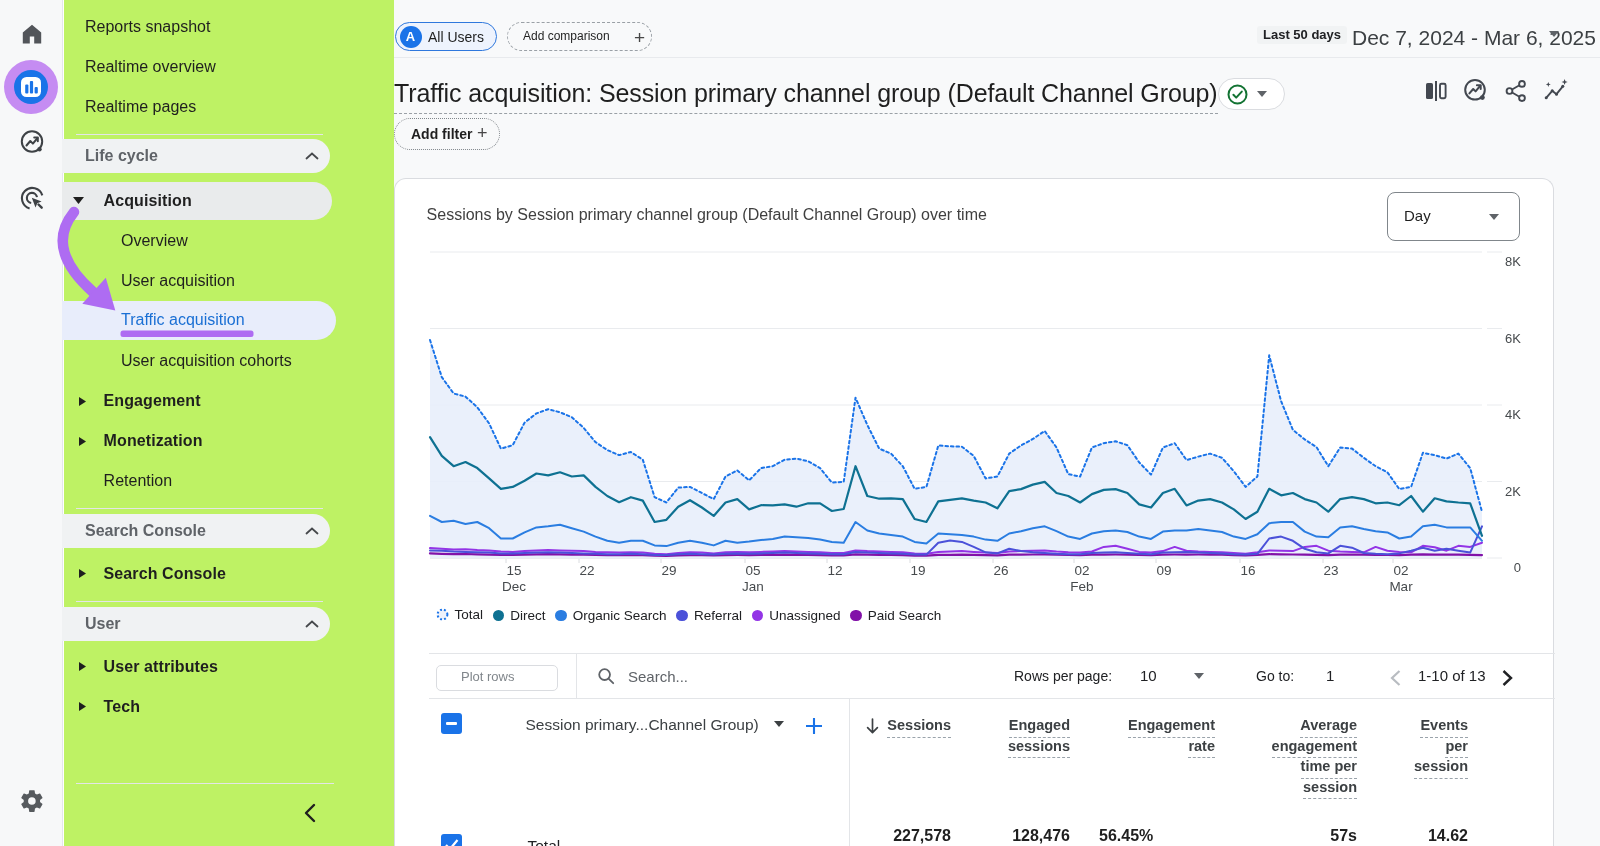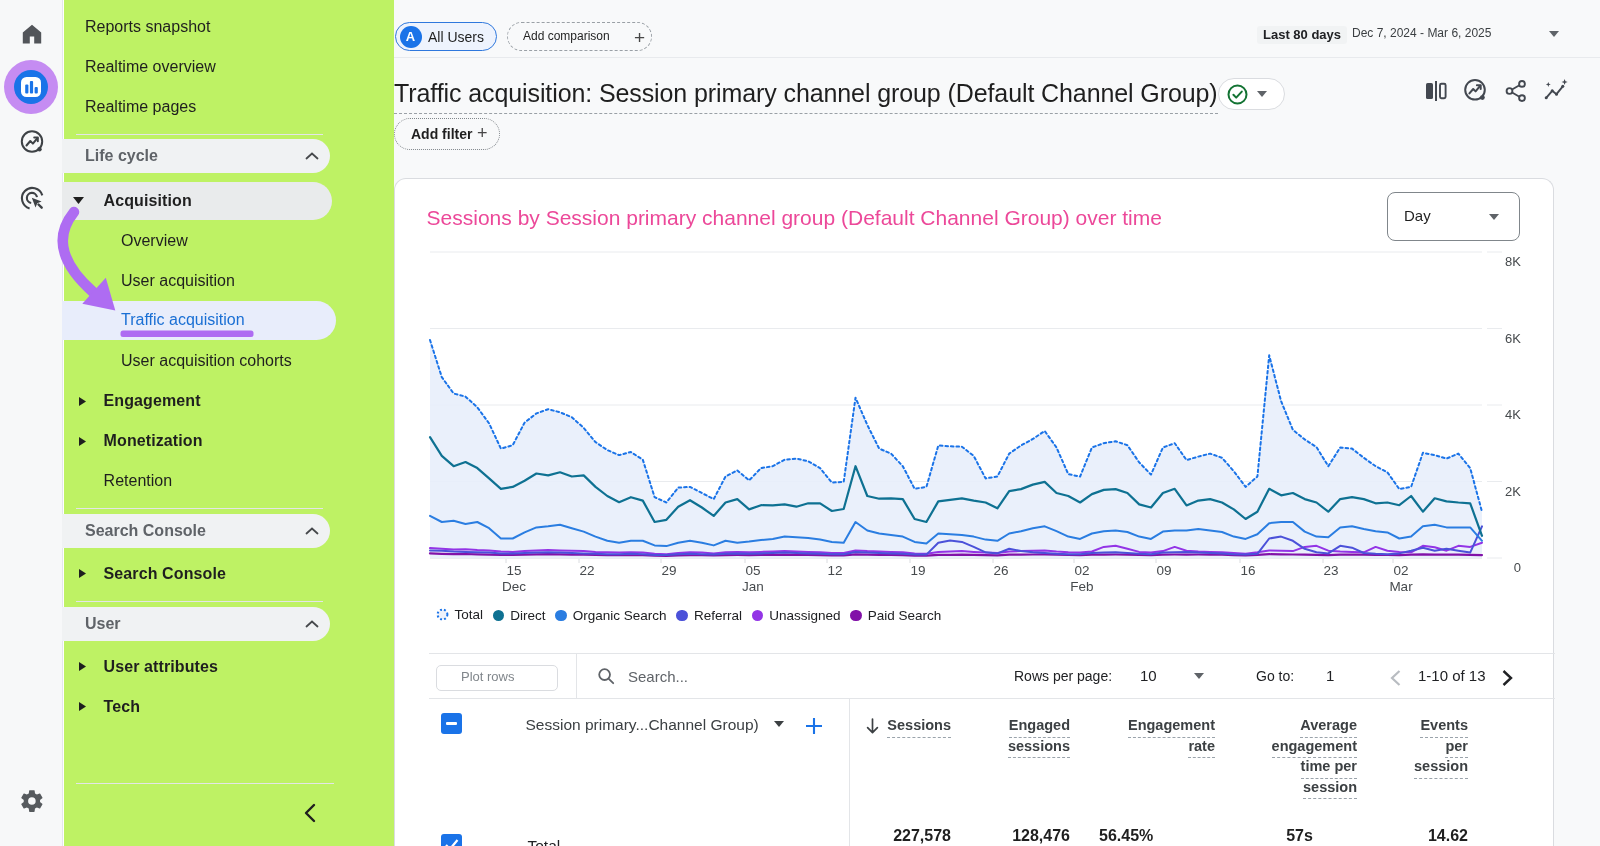--- a/index.html
+++ b/index.html
@@ -120,22 +120,22 @@
 </svg>
 
 <div id="main">
 
   <div class="abs" style="left:1px;top:22px;width:102px;height:29px;border:1.5px solid #2f78dd;border-radius:15px;background:#eef3fd"></div>
   <div class="abs" style="left:5.5px;top:25.5px;width:22px;height:22px;border-radius:50%;background:#1a73e8;color:#fff;font-size:13px;font-weight:700;text-align:center;line-height:22px">A</div>
   <div class="abs" style="left:34px;top:29px;font-size:14px;font-weight:500;color:#1f1f1f">All Users</div>
   <div class="abs" style="left:113px;top:22px;width:145px;height:29px;border:1.2px dashed #9aa0a6;border-radius:15px"></div>
   <div class="abs" style="left:129px;top:29px;font-size:12px;font-weight:500;color:#1f1f1f">Add comparison</div>
   <div class="abs" style="left:240px;top:27px;font-size:19px;font-weight:400;color:#474747">+</div>
-  <div class="abs" style="left:863px;top:26px;height:18px;background:#f1f3f4;border-radius:3px;padding:0 6px;font-size:13px;font-weight:700;color:#202124;line-height:18px">Last 80 days</div>
-  <div class="abs" style="left:958px;top:26px;font-size:12px;color:#3c4043">Dec 7, 2024 - Mar 6, 2025</div>
+  <div class="abs" style="left:863px;top:26px;height:18px;background:#f1f3f4;border-radius:3px;padding:0 6px;font-size:13px;font-weight:700;color:#202124;line-height:18px">Last 50 days</div>
+  <div class="abs" style="left:958px;top:26px;font-size:21px;color:#3c4043">Dec 7, 2024 - Mar 6, 2025</div>
   <div class="abs" style="left:1155px;top:31px">
       <span class="caret"></span>
     </div>
   <div class="abs" style="left:0;top:57px;width:1206px;height:1px;background:#e8eaed"></div>
 
   <div class="abs" style="left:0px;top:79px;font-size:25px;color:#1f1f1f;letter-spacing:-0.1px;border-bottom:1.5px dashed #9aa0a6;padding-bottom:5px">Traffic acquisition: Session primary channel group (Default Channel Group)</div>
   <div class="abs" style="left:824px;top:78px;width:67px;height:32px;border:1px solid #dadce0;border-radius:16px;background:#fff"></div>
   <div class="abs" style="left:832.5px;top:83.5px"><svg width="21" height="21" viewBox="0 0 21 21" fill="none">
         <circle cx="10.5" cy="10.5" r="9" stroke="#137333" stroke-width="2"></circle>
         <path d="m6.4 10.8 2.8 2.8 5.6-6" stroke="#137333" stroke-width="2" stroke-linecap="round" stroke-linejoin="round"></path>
@@ -220,21 +220,21 @@
         <line x1="761" y1="380" x2="761" y2="384" stroke="#dadce0"></line>
         <text x="769" y="396" text-anchor="middle" font-size="13.5" fill="#464a4d">09</text>
         <line x1="845" y1="380" x2="845" y2="384" stroke="#dadce0"></line>
         <text x="853" y="396" text-anchor="middle" font-size="13.5" fill="#464a4d">16</text>
         <line x1="928" y1="380" x2="928" y2="384" stroke="#dadce0"></line>
         <text x="936" y="396" text-anchor="middle" font-size="13.5" fill="#464a4d">23</text>
         <line x1="998" y1="380" x2="998" y2="384" stroke="#dadce0"></line>
         <text x="1006" y="396" text-anchor="middle" font-size="13.5" fill="#464a4d">02</text>
         <text x="1006" y="412" text-anchor="middle" font-size="13.5" fill="#464a4d">Mar</text>
 </svg>
-    <div class="abs" style="left:31.6px;top:27px;font-size:21px;color:#ec4899">Sessions by Session primary channel group (Default Channel Group) over time</div>
+    <div class="abs" style="left:31.6px;top:27px;font-size:16px;color:#404040">Sessions by Session primary channel group (Default Channel Group) over time</div>
     <div class="abs" style="left:992px;top:13px;width:133px;height:49px;border:1px solid #80868b;border-radius:8px;background:#fff"></div>
     <div class="abs" style="left:1009px;top:28px;font-size:15px;color:#1f1f1f">Day</div>
     <div class="abs" style="left:1094px;top:35px">
         <span class="caret"></span>
       </div>
 
     <div class="abs" style="left:40.5px;top:429px;width:1020px;font-size:13.5px;color:#202124;line-height:13px">
       <span class="li">
           <svg width="13" height="13" viewBox="0 0 13 13">
             <circle cx="6.5" cy="6.5" r="4.9" fill="#eef2fb" stroke="#1a73e8" stroke-width="2" stroke-dasharray="1.9 2.1"></circle>
@@ -309,16 +309,16 @@
     <div class="colh abs" style="left:988px;top:536px;width:85px"><span>Events</span><br><span>per</span><br><span>session</span></div>
 
     <div class="abs" style="left:46px;top:655px;width:21px;height:21px;border-radius:3px;background:#1a73e8"></div>
     <svg class="abs" style="left:48px;top:658px" width="17" height="15" viewBox="0 0 17 15" fill="none" stroke="#fff" stroke-width="2.2">
         <path d="m3 8 4 4L14.5 3"></path>
       </svg>
     <div class="abs" style="left:132.5px;top:658px;font-size:15.5px;font-weight:500;color:#202124">Total</div>
     <div class="val abs" style="left:456px;top:648px;width:100px;text-align:right">227,578</div>
     <div class="val abs" style="left:575px;top:648px;width:100px;text-align:right">128,476</div>
     <div class="val abs" style="left:704px;top:648px;width:116px;">56.45%</div>
-    <div class="val abs" style="left:847px;top:648px;width:115px;text-align:center">57s</div>
+    <div class="val abs" style="left:847px;top:648px;width:115px;text-align:right">57s</div>
     <div class="val abs" style="left:988px;top:648px;width:85px;text-align:right">14.62</div>
   </div>
 </div>
 
 </body></html>

